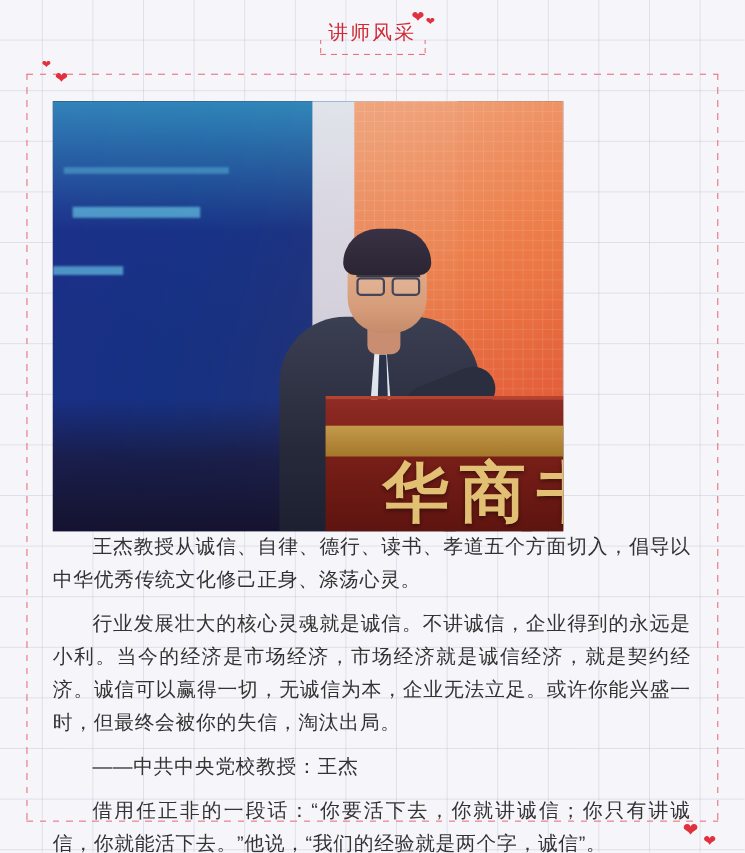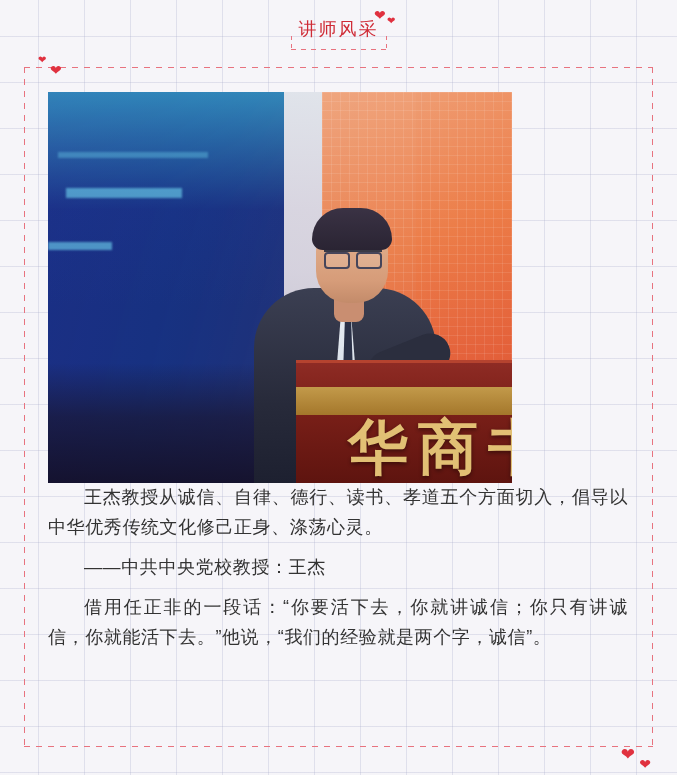--- a/index.html
+++ b/index.html
@@ -369,17 +369,18 @@
     <div class="mic-head"></div>
     <div class="mic-stand-head"></div>
     <div class="mic-stand"></div>
     <div class="podium"></div>
     <div class="podium-band"></div>
     <div class="podium-text">华商书院</div>
   </div>
 
   <div id="text-body">
     <p>王杰教授从诚信、自律、德行、读书、孝道五个方面切入，倡导以中华优秀传统文化修己正身、涤荡心灵。</p>
+    <p>行业发展壮大的核心灵魂就是诚信。不讲诚信，企业得到的永远是小利。当今的经济是市场经济，市场经济就是诚信经济，就是契约经济。诚信可以赢得一切，无诚信为本，企业无法立足。或许你能兴盛一时，但最终会被你的失信，淘汰出局。</p>
     <p id="signature">——中共中央党校教授：王杰</p>
     <p>借用任正非的一段话：“你要活下去，你就讲诚信；你只有讲诚信，你就能活下去。”他说，“我们的经验就是两个字，诚信”。</p>
   </div>
 
 </div>
 
 </body></html>

